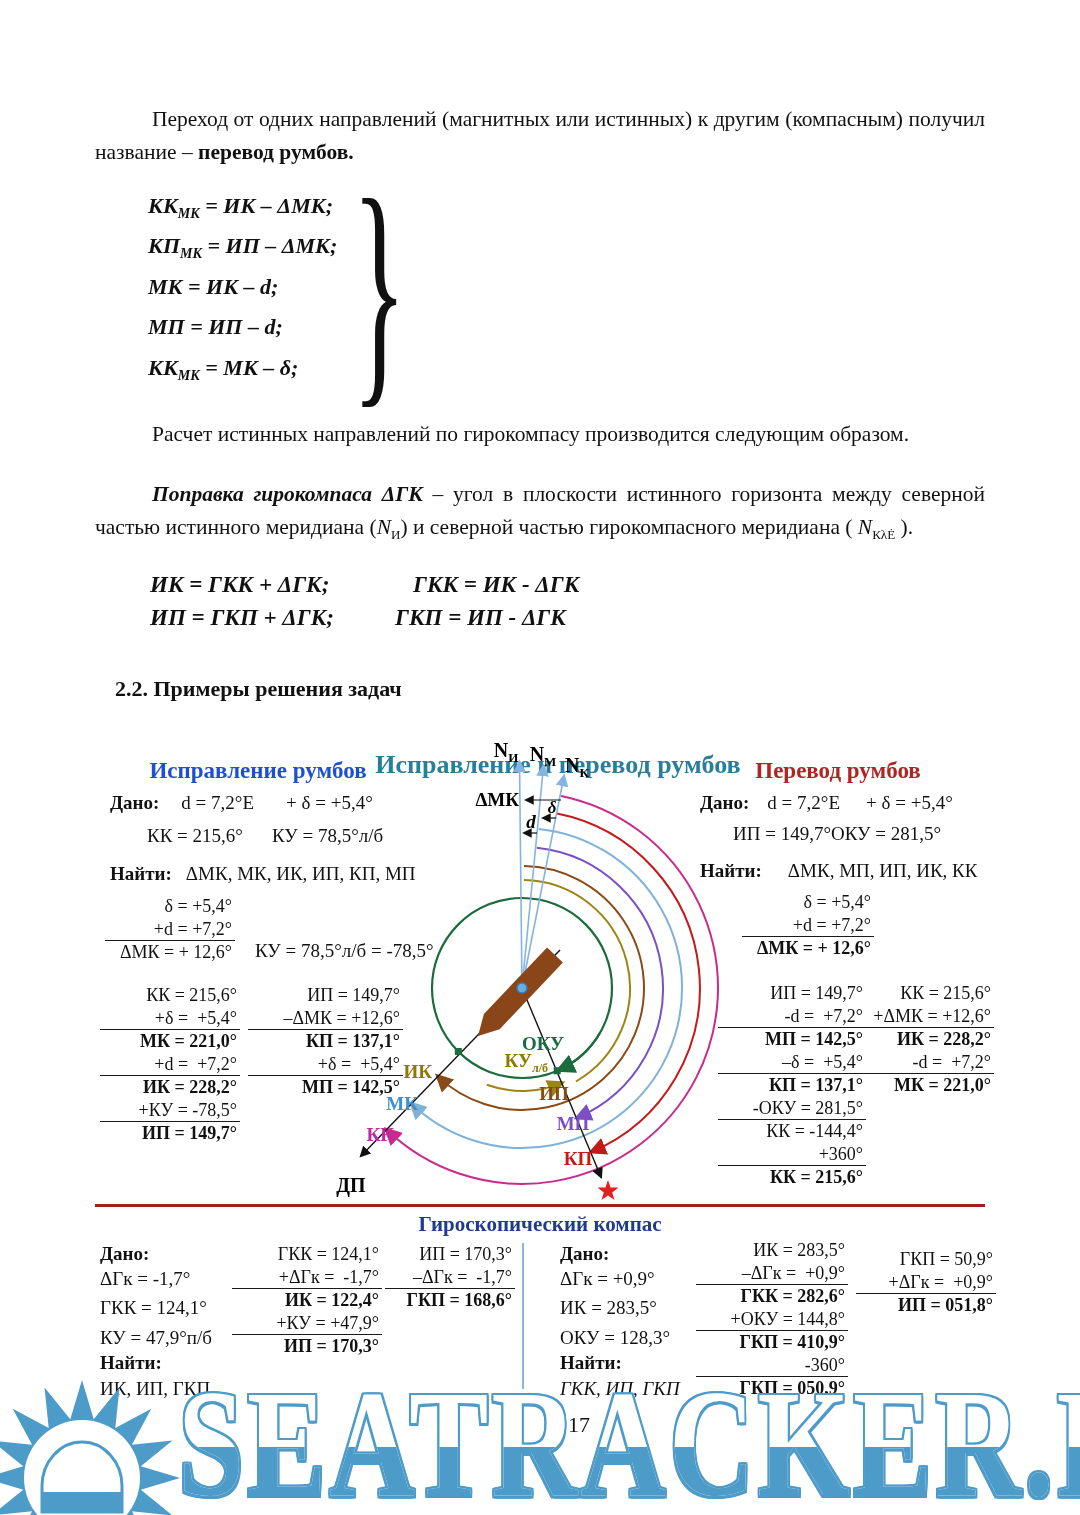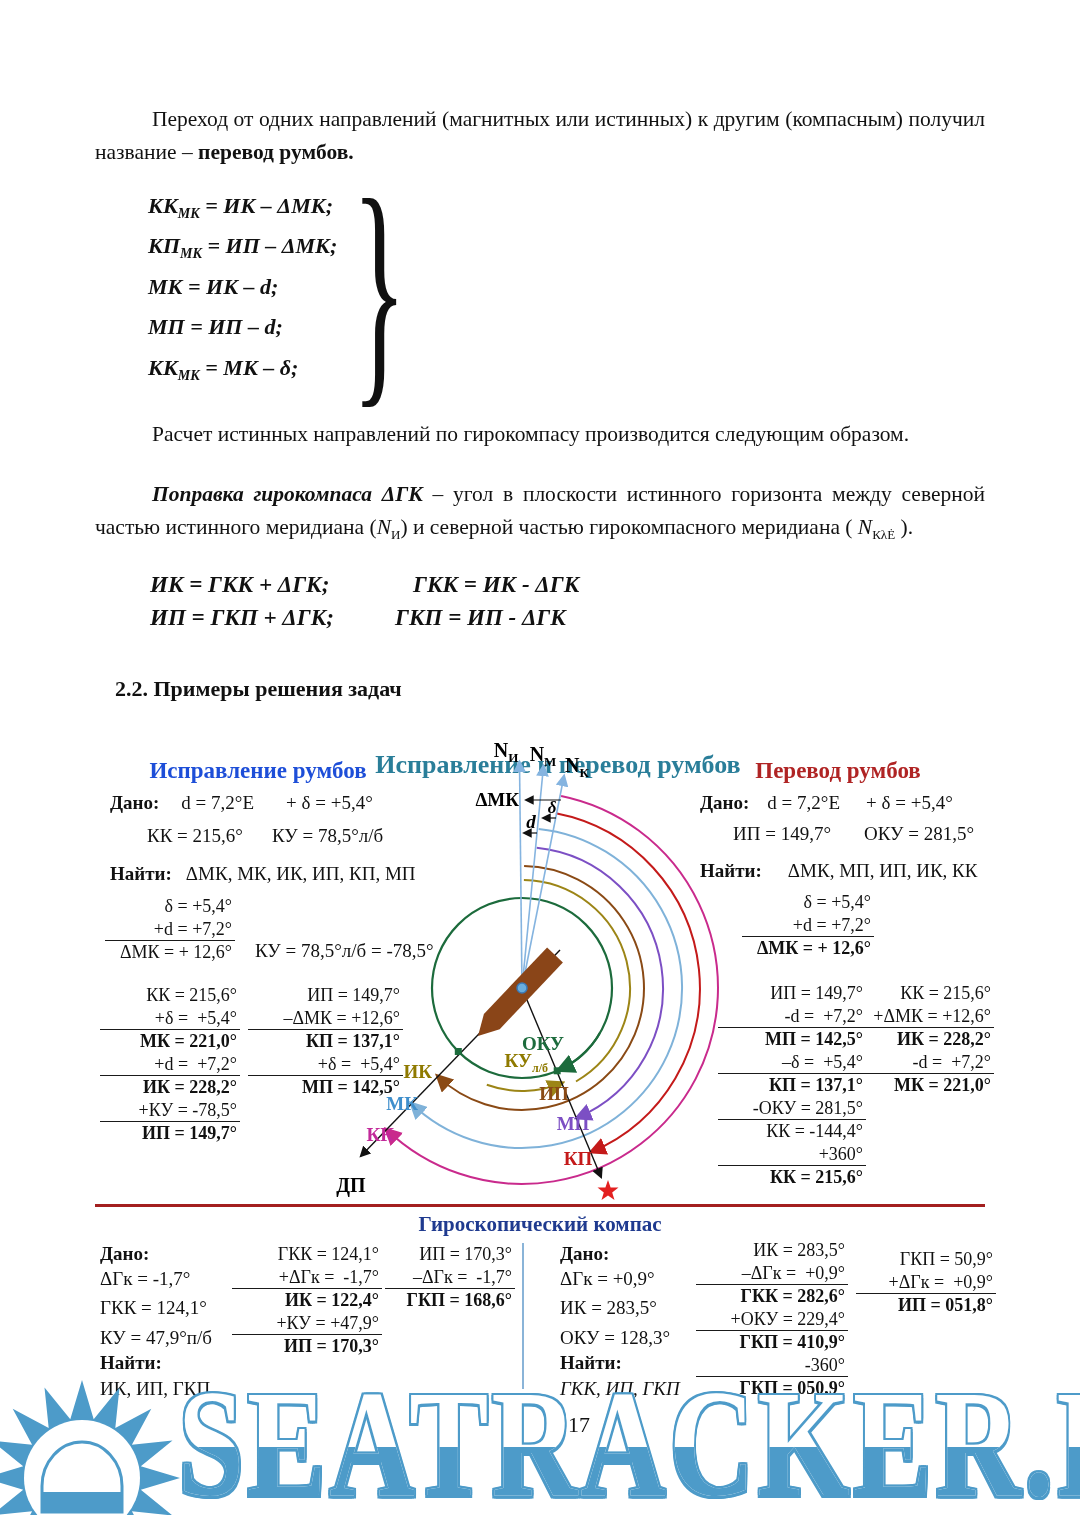--- a/index.html
+++ b/index.html
@@ -88,21 +88,21 @@
 </div>
 <div class="stack" style="left:248px; top:984px; width:155px;">
   <div class="row">ИП = 149,7°</div>
   <div class="row u">–ΔМК = +12,6°</div>
   <div class="row b">КП = 137,1°</div>
   <div class="row u">+δ = &nbsp;+5,4°</div>
   <div class="row b">МП = 142,5°</div>
 </div>
 
 <div class="abs given" style="left:700px; top:792px;"><span class="bold">Дано:</span><span style="margin-left:18px;">d = 7,2°Е</span><span style="margin-left:26px;">+ δ = +5,4°</span></div>
-<div class="abs given" style="left:733px; top:823px;"><span>ИП = 149,7°</span><span style="margin-left:33px;">ОКУ = 281,5°</span></div>
+<div class="abs given" style="left:733px; top:823px;"><span>ИП = 149,7°</span><span style="">ОКУ = 281,5°</span></div>
 <div class="abs given" style="left:700px; top:860px;"><span class="bold">Найти:</span><span style="margin-left:26px;">ΔМК, МП, ИП, ИК, КК</span></div>
 <div class="stack" style="left:742px; top:891px; width:132px;">
   <div class="row">δ = +5,4°</div>
   <div class="row u">+d = +7,2°</div>
   <div class="row b">ΔМК = + 12,6°</div>
 </div>
 
 <div class="stack" style="left:718px; top:982px; width:148px;">
   <div class="row">ИП = 149,7°</div>
   <div class="row u">-d = &nbsp;+7,2°</div>
@@ -226,21 +226,21 @@
 <div class="abs given" style="left:560px; top:1243px;"><span class="bold">Дано:</span></div>
 <div class="abs given" style="left:560px; top:1268px;">ΔГк = +0,9°</div>
 <div class="abs given" style="left:560px; top:1297px;">ИК = 283,5°</div>
 <div class="abs given" style="left:560px; top:1327px;">ОКУ = 128,3°</div>
 <div class="abs given" style="left:560px; top:1352px;"><span class="bold">Найти:</span></div>
 <div class="abs given" style="left:560px; top:1378px;font-style:italic;">ГКК, ИП, ГКП</div>
 <div class="stack" style="left:696px; top:1239px; width:152px;">
   <div class="row">ИК = 283,5°</div>
   <div class="row u">–ΔГк = &nbsp;+0,9°</div>
   <div class="row b">ГКК = 282,6°</div>
-  <div class="row u">+ОКУ = 229,4°</div>
+  <div class="row u">+ОКУ = 144,8°</div>
   <div class="row b">ГКП = 410,9°</div>
   <div class="row u">-360°</div>
   <div class="row b">ГКП = 050,9°</div>
 </div>
 <div class="stack" style="left:856px; top:1248px; width:140px;">
   <div class="row">ГКП = 50,9°</div>
   <div class="row u">+ΔГк = &nbsp;+0,9°</div>
   <div class="row b">ИП = 051,8°</div>
 </div>
 

